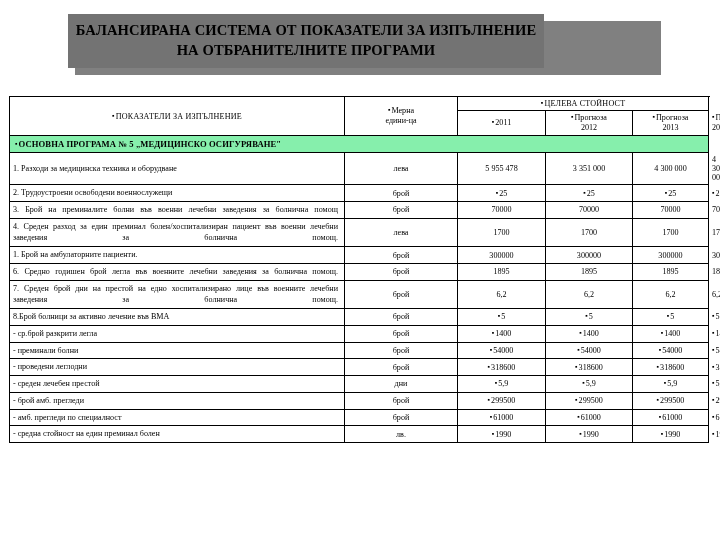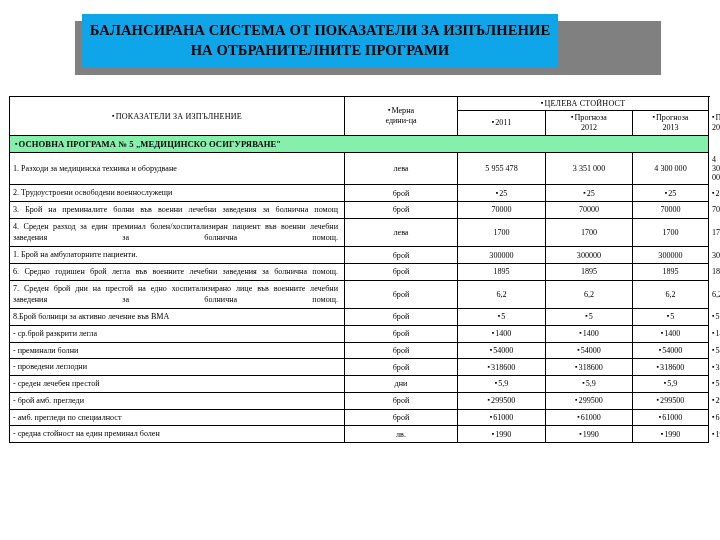--- a/index.html
+++ b/index.html
@@ -30,26 +30,25 @@
     width: 586px;
     height: 54px;
     background: #808080;
   }
   .banner {
     position: absolute;
     left: 0;
     top: 0;
     width: 476px;
     height: 54px;
-    background: #0ea5e9;
+    background: #737373;
     display: flex;
     align-items: center;
     justify-content: center;
     text-align: center;
-    margin-left: 14px;
   }
   .banner-text {
     font-family: "Liberation Serif", "DejaVu Serif", serif;
     font-weight: bold;
     font-size: 14.6px;
     line-height: 1.35;
     color: #000000;
     letter-spacing: 0.1px;
     padding: 0 6px;
   }

